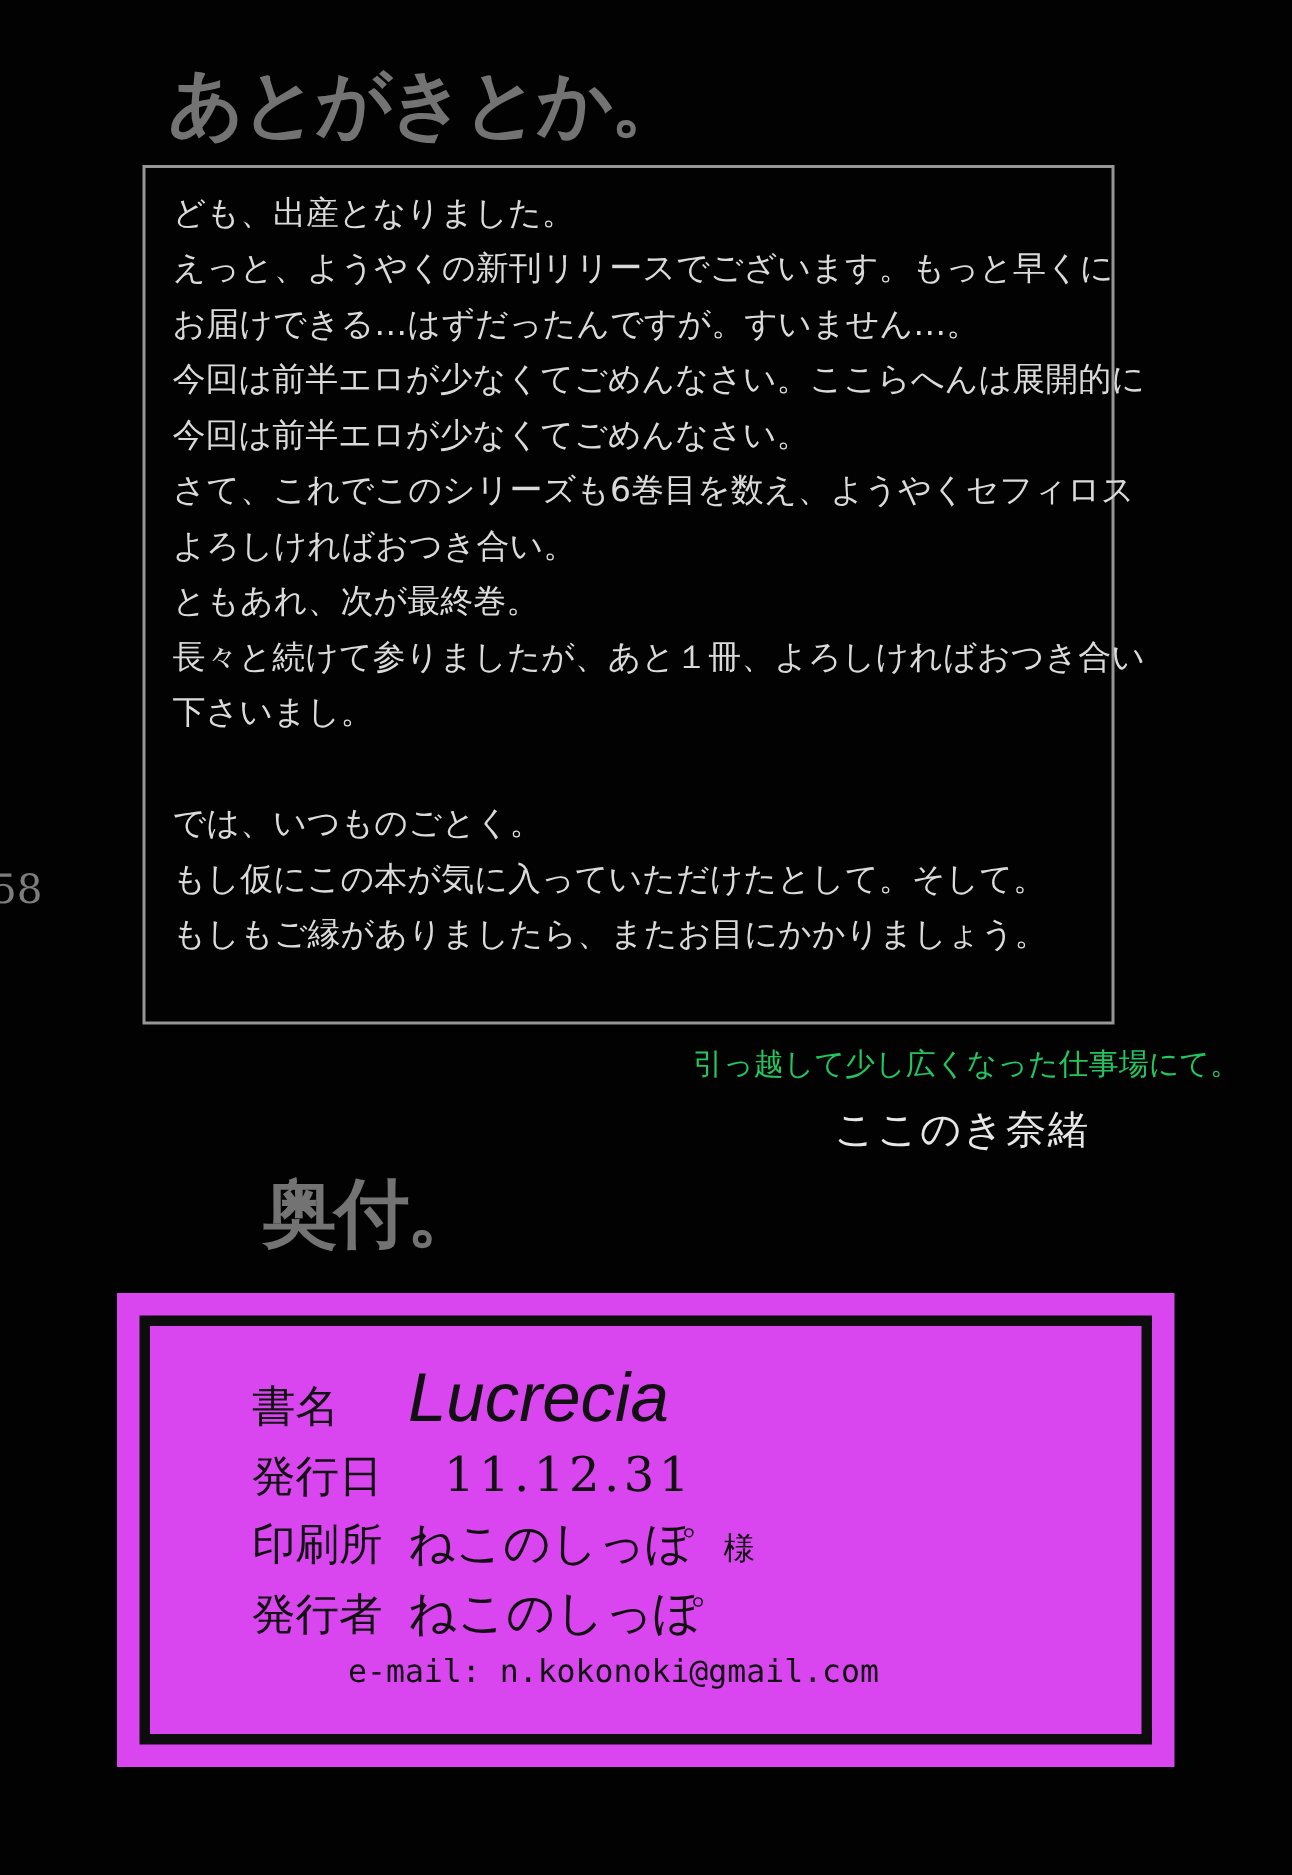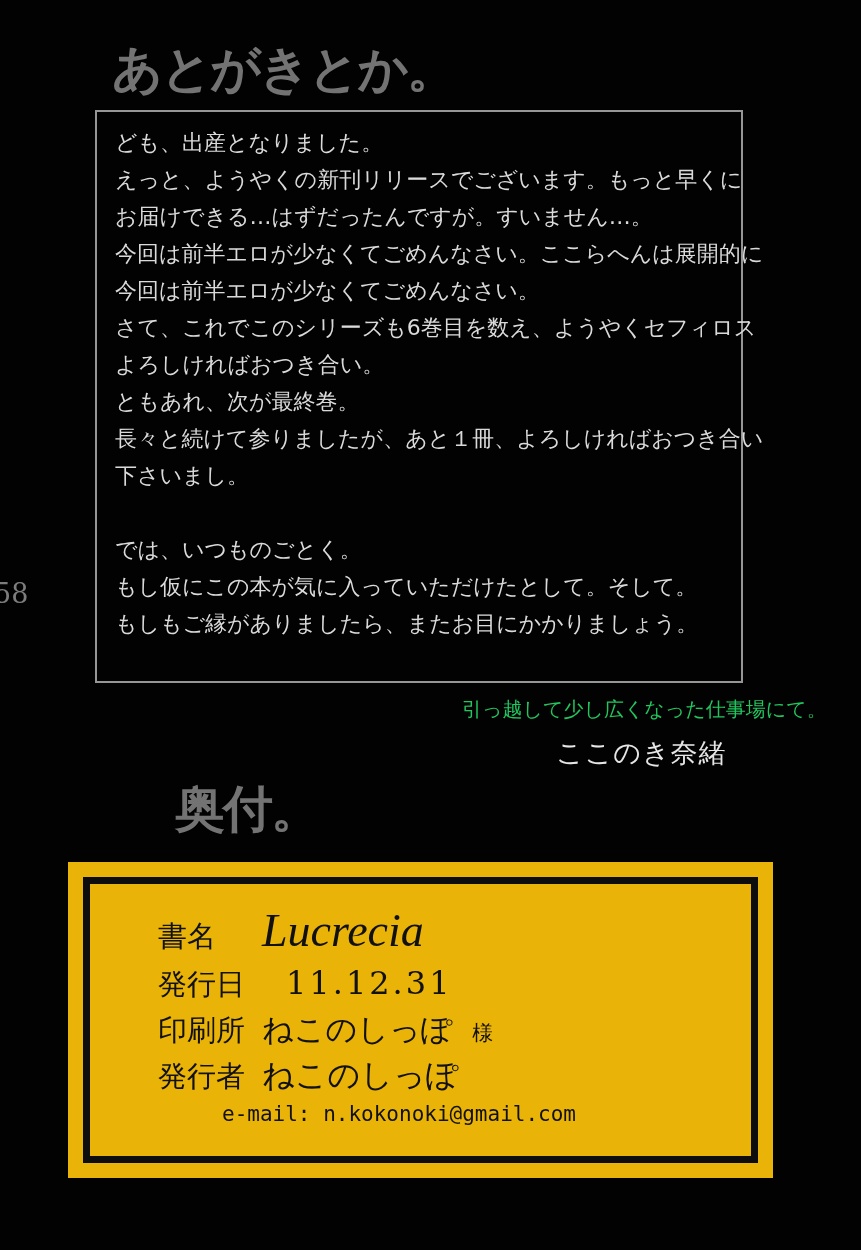--- a/index.html
+++ b/index.html
@@ -28,34 +28,34 @@
   }
   .signature{
     position:absolute;left:556px;top:735px;color:#e6e6e6;
     font-size:27px;white-space:nowrap;letter-spacing:1px;
   }
   .page-number{
     position:absolute;left:-6px;top:578px;color:#7d7d7d;
     font-family:"DejaVu Serif",serif;font-size:27px;
   }
   .colophon-box{
-    position:absolute;left:68px;top:862px;width:705px;height:316px;
-    background:#eab308;box-sizing:border-box;padding:15px;
+    position:absolute;left:78px;top:862px;width:705px;height:316px;
+    background:#d946ef;box-sizing:border-box;padding:15px;
   }
   .colophon-frame{
     width:100%;height:100%;box-sizing:border-box;
     border:7px solid #0d0d0d;padding:18px 10px 0 68px;
   }
   .crow{display:flex;align-items:baseline;color:#111;}
   .clabel{
     font-family:"DejaVu Serif",serif;font-size:29px;
     width:104px;flex:none;white-space:nowrap;
   }
   .cv-title{
-    font-family:Liberation Serif, serif;font-style:italic;
+    font-family:Liberation Sans, sans-serif;font-style:italic;
     font-size:46px;line-height:58px;white-space:nowrap;
   }
   .cv-date{
     font-family:"DejaVu Serif",serif;font-size:32px;line-height:46px;
     margin-left:24px;letter-spacing:3px;white-space:nowrap;text-align:center;
   }
   .cv-printer{font-size:31px;line-height:46px;white-space:nowrap;}
   .cv-honorific{font-size:21px;margin-left:20px;white-space:nowrap;}
   .cv-publisher{
     font-family:"DejaVu Serif",serif;font-size:32px;line-height:46px;

